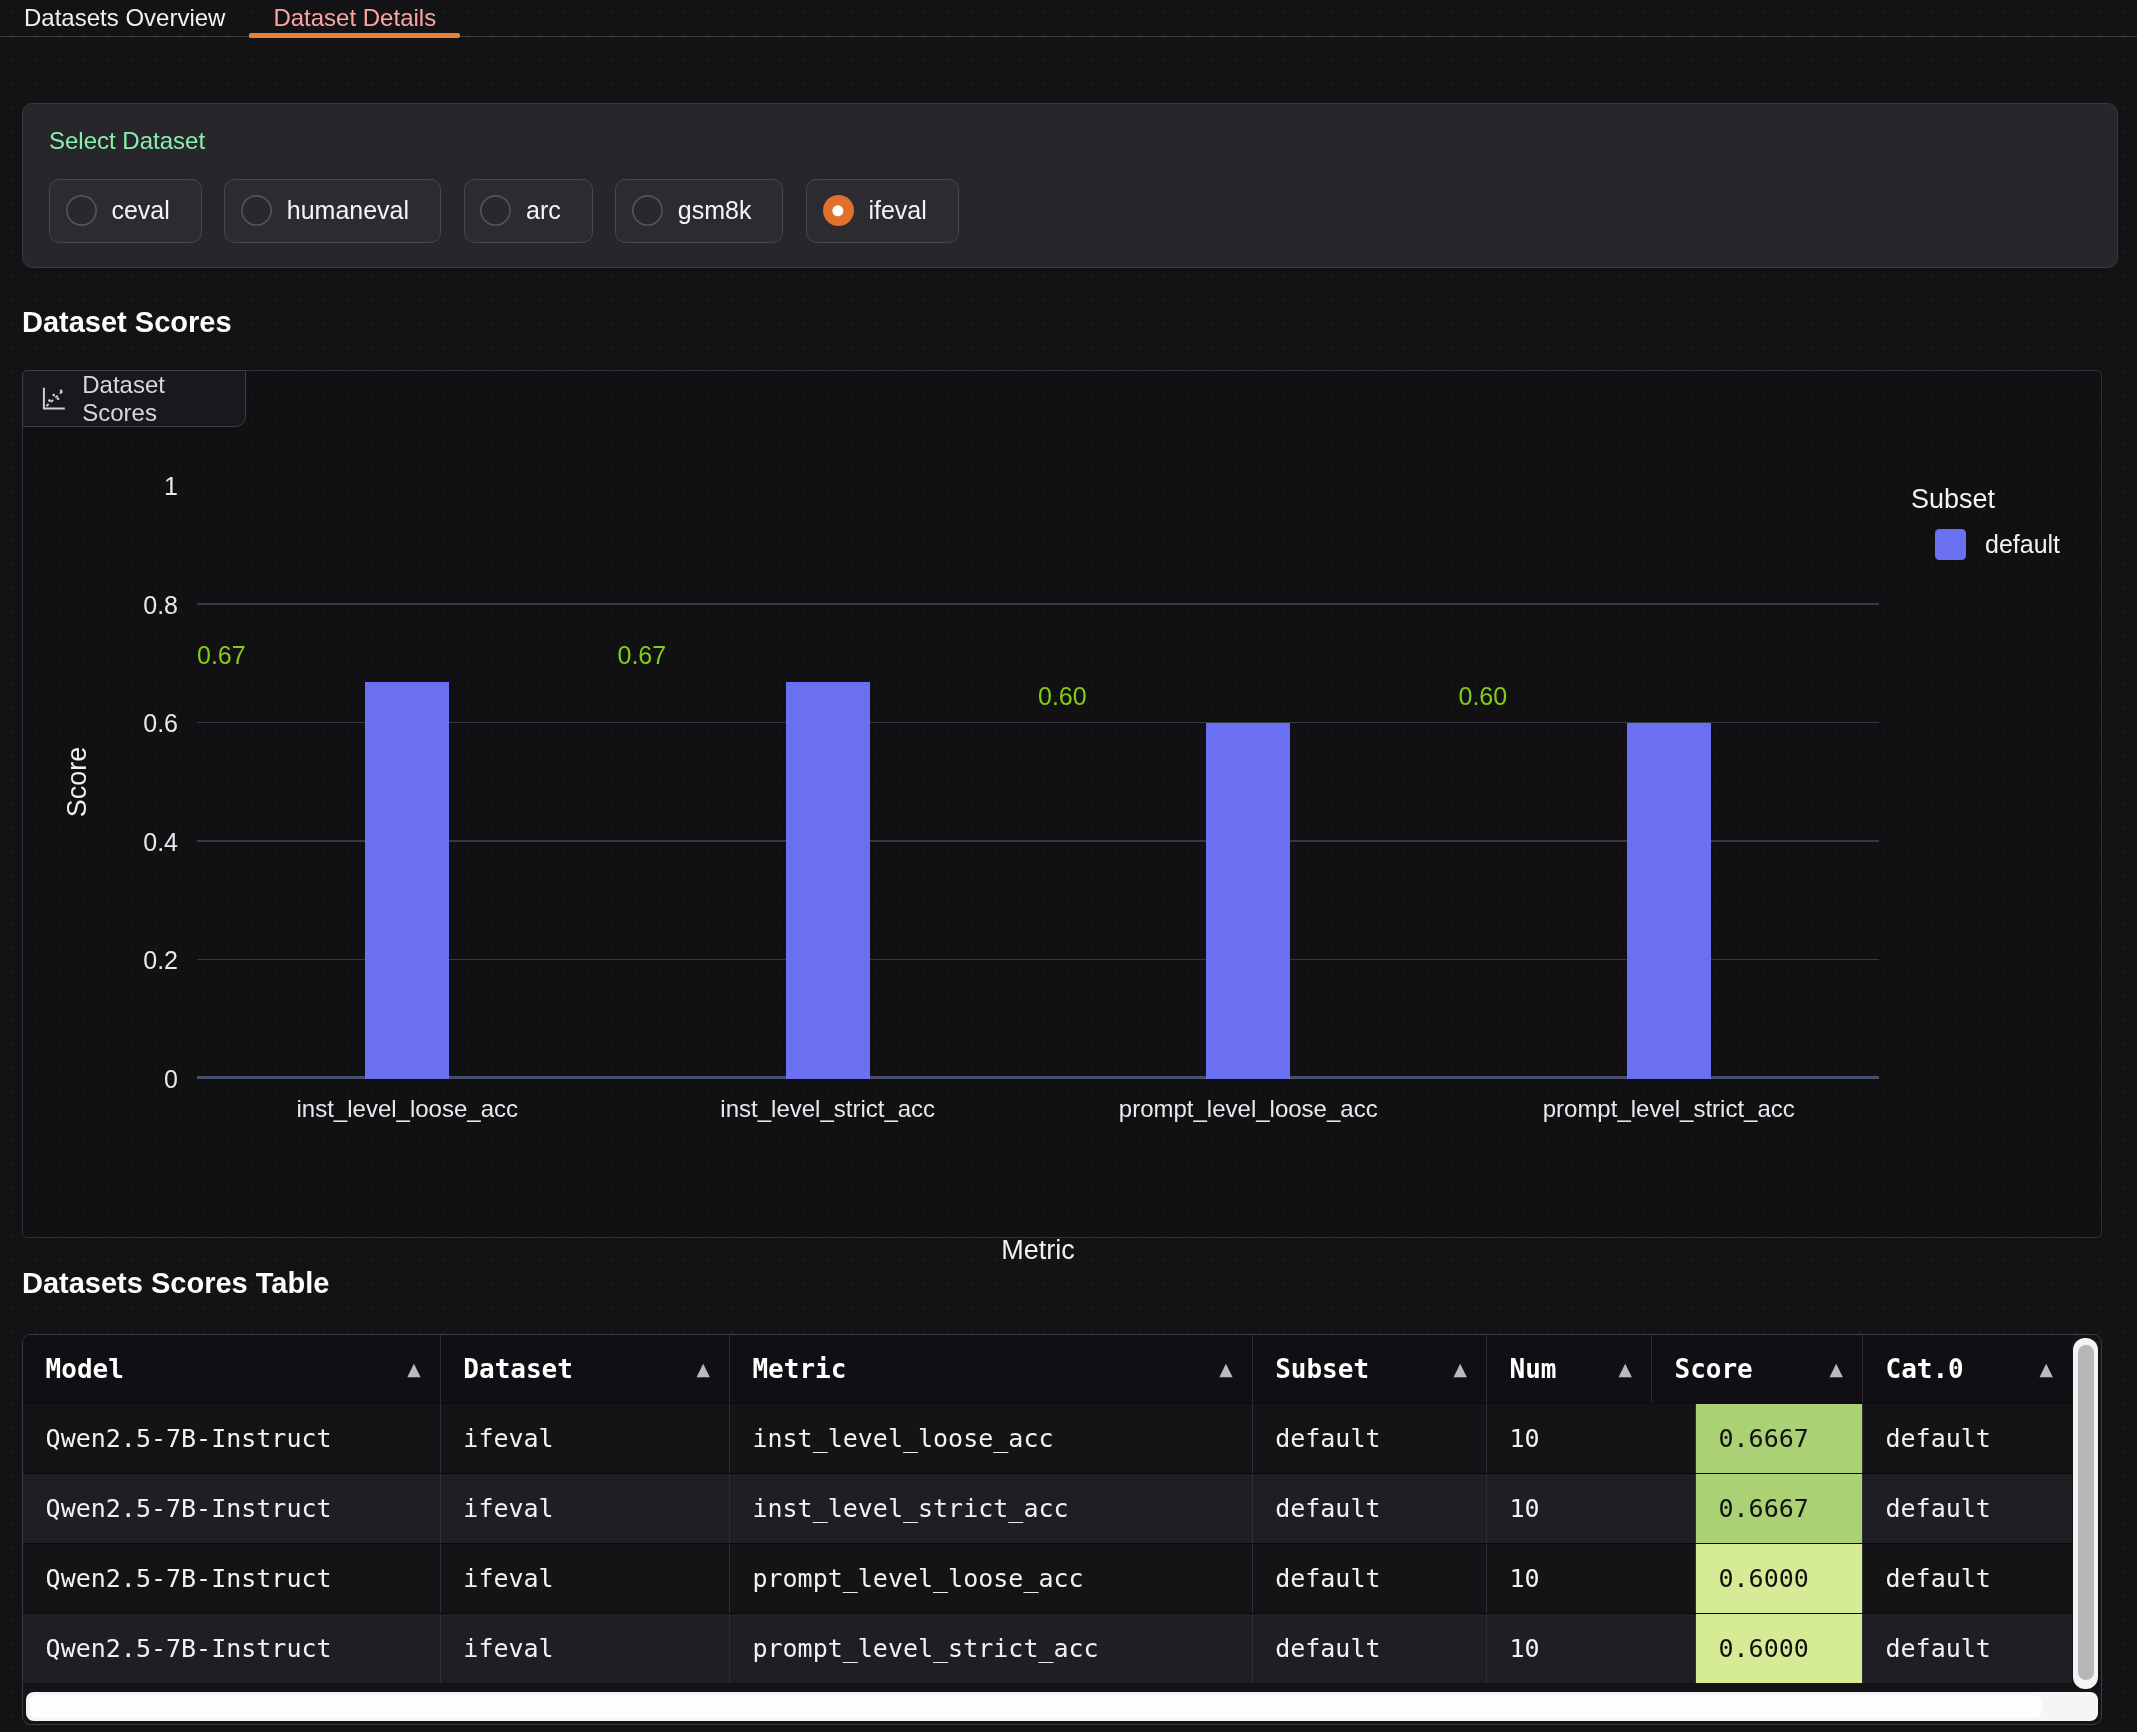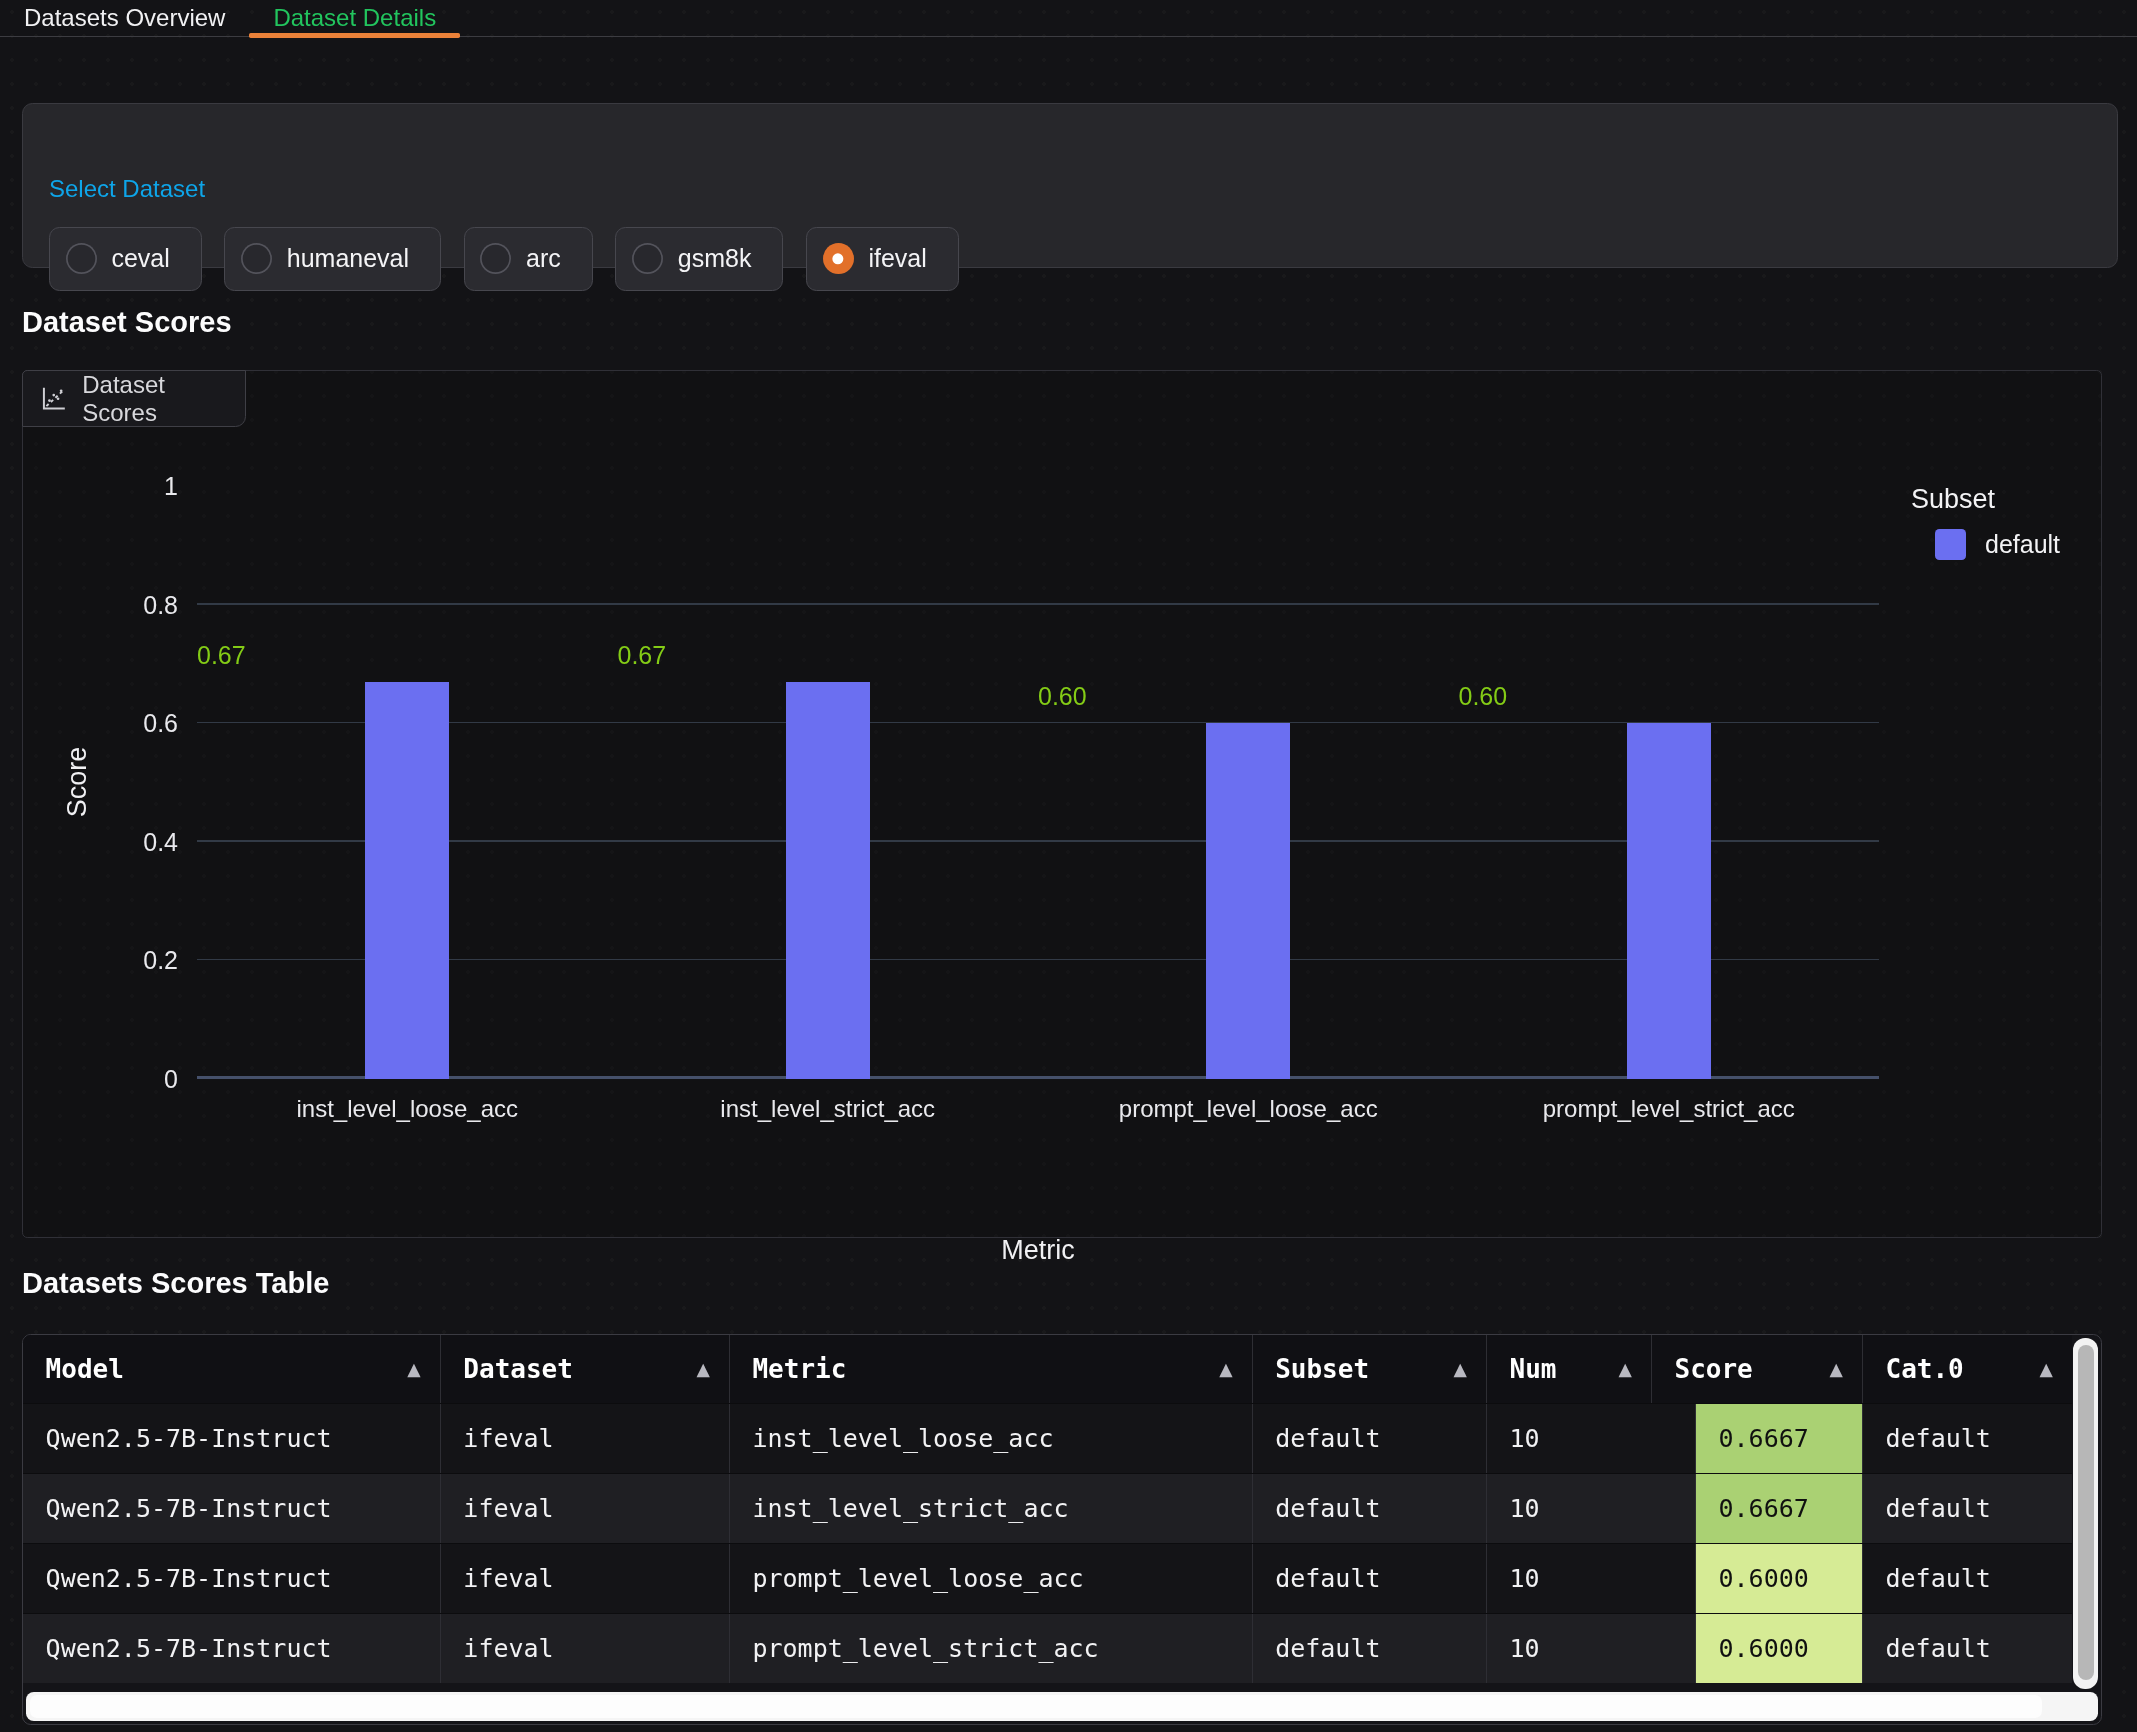--- a/index.html
+++ b/index.html
@@ -9,25 +9,25 @@
     background-color:#131316;
     background-image:radial-gradient(rgba(255,255,255,0.022) 1.7px, transparent 1.7px);
     background-size:24px 24px;
     font-family:"Liberation Sans","DejaVu Sans",sans-serif;
     color:#ededf0;
     overflow:hidden;
   }
   
   .tabbar { position:absolute; left:0; top:0; width:100%; height:37px; border-bottom:1.7px solid #3c3c41; display:flex; align-items:stretch; }
   .tab { padding:0 24px; display:flex; align-items:center; font-size:24px; color:#f1f1f3; cursor:pointer; position:relative; }
-  .tab.active { color:#22c55e; }
+  .tab.active { color:#fca5a5; }
   .tab.active::after { content:""; position:absolute; left:0; right:0; bottom:-1.7px; height:5.2px; background:#ea8139; border-radius:1.7px; }
   
   .select-panel { position:absolute; left:22px; top:103px; width:2096px; height:165px; background:#27272b; border:0.9px solid #3a3a40; border-radius:10.4px; padding:22.6px 26px; }
-  .select-label { font-size:24px; color:#0ea5e9;margin-top:48px; }
+  .select-label { font-size:24px; color:#86efac; }
   .radio-row { display:flex; gap:22.6px; margin-top:24px; }
   .radio-pill { display:flex; align-items:center; height:64px; padding:0 31px 0 15.6px; border:0.9px solid #47474e; border-radius:10.4px; background:#2b2b30; cursor:pointer; }
   .radio-circle { width:31px; height:31px; border-radius:50%; background:#28282d; box-shadow:inset 0 0 0 1.7px #53535b; position:relative; flex:0 0 auto; }
   .radio-pill.selected .radio-circle { background:#e2702a; box-shadow:none; }
   .radio-pill.selected .radio-circle::after { content:""; position:absolute; left:50%; top:50%; width:11.3px; height:11.3px; border-radius:50%; background:#ffffff; transform:translate(-50%,-50%); }
   .radio-label { margin-left:14.8px; font-size:25px; color:#f4f4f6; }
   
   .section-title { position:absolute; left:22px; font-size:29px; font-weight:700; color:#fcfcfd; }
   #scores-heading { top:306px; }
   #table-heading { top:1267px; }

